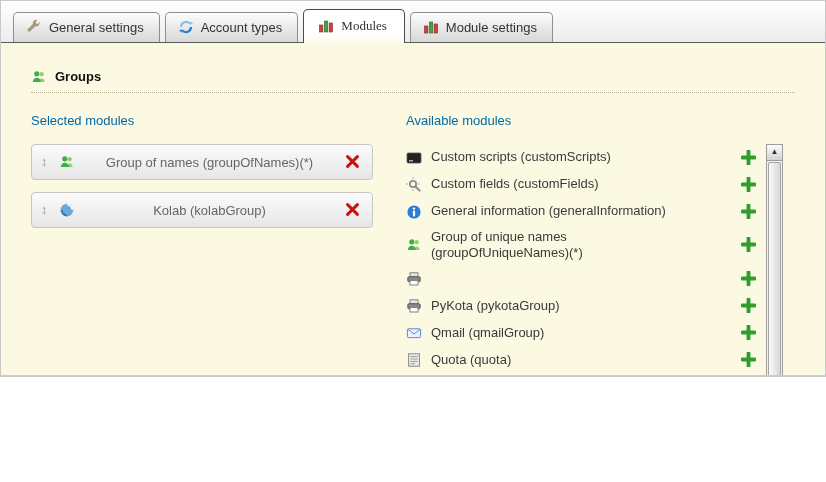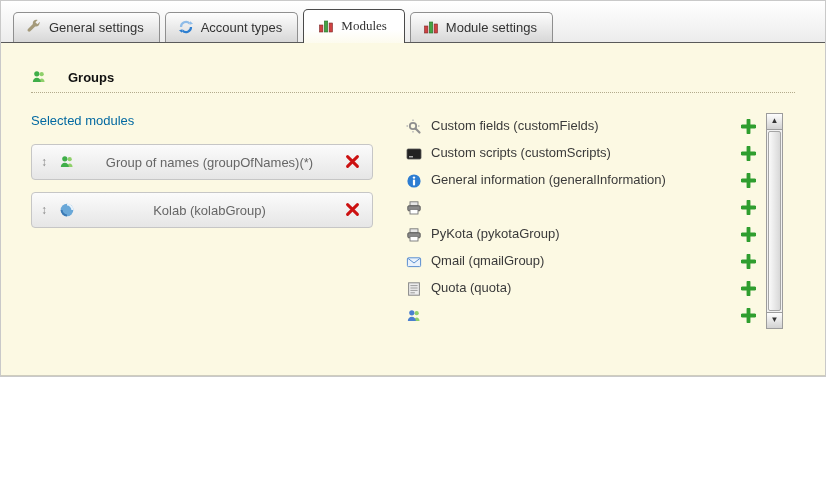--- a/index.html
+++ b/index.html
@@ -44,21 +44,21 @@
   .ticon svg { width:16px; height:16px; display:block; }
   
   .content {
     flex: 1;
     background: #fcf9e3;
     border-bottom: 1px solid #cfcdbe;
     padding: 26px 30px 0 30px;
     overflow: hidden;
   }
   .section-head {
-    display: flex; align-items: center; gap: 21px;
+    display: flex; gap: 8px;
     font-weight: bold; color: #111;
     padding-bottom: 7px;
     border-bottom: 1px dotted #b3ab8c;
     margin-bottom: 20px;
   }
   .cols { display: flex; }
   .col-left { width: 375px; flex: none; }
   .col-right { flex: 1; }
   .col-heading { color: #0369a1; margin-bottom: 16px; }
   
@@ -220,23 +220,41 @@
             <span class="icon16">
               <svg viewBox="0 0 14 14">
                   <path d="M2.4 2.4 11.6 11.6 M11.6 2.4 2.4 11.6" stroke="#cc1111" stroke-width="2.8" stroke-linecap="round"></path>
                 </svg>
             </span>
           </button>
         </div>
       </div>
 
       <div class="col-right">
+        <div class="col-heading">Available modules</div>
 
         <div class="avail-wrap">
           <div class="avail-list">
+
+            <div class="avail-row">
+              <span class="icon16">
+                <svg viewBox="0 0 16 16">
+                  <rect x="1" y="3" width="14" height="10" rx="1.2" fill="#222" stroke="#555" stroke-width=".8"></rect>
+                  <path d="M3 10.8h4" stroke="#cfcfcf" stroke-width="1.2"></path>
+                </svg>
+              </span>
+              <span class="avail-label">Custom scripts (customScripts)</span>
+              <button class="add-btn">
+                <span class="icon16">
+                    <svg viewBox="0 0 14 14">
+                      <path d="M7 1.2V12.8M1.2 7H12.8" stroke="#2f9e2f" stroke-width="3.6" stroke-linecap="round"></path>
+                    </svg>
+                  </span>
+              </button>
+            </div>
 
             <div class="avail-row">
               <span class="icon16">
                 <svg viewBox="0 0 16 16">
                   <circle cx="7" cy="7" r="3.2" fill="none" stroke="#8f8f8f" stroke-width="1.8"></circle>
                   <path d="M9.5 9.5 13.5 13.5" stroke="#8f8f8f" stroke-width="2.2" stroke-linecap="round"></path>
                   <path d="M7 2v-1.5M7 12v1.5M2 7H.5M12 7h1.5" stroke="#b5b5b5" stroke-width="1.4"></path>
                 </svg>
               </span>
               <span class="avail-label">Custom fields (customFields)</span>
@@ -245,52 +263,53 @@
                     <svg viewBox="0 0 14 14">
                       <path d="M7 1.2V12.8M1.2 7H12.8" stroke="#2f9e2f" stroke-width="3.6" stroke-linecap="round"></path>
                     </svg>
                   </span>
               </button>
             </div>
 
             <div class="avail-row">
               <span class="icon16">
                 <svg viewBox="0 0 16 16">
-                  <rect x="1" y="3" width="14" height="10" rx="1.2" fill="#222" stroke="#555" stroke-width=".8"></rect>
-                  <path d="M3 10.8h4" stroke="#cfcfcf" stroke-width="1.2"></path>
-                </svg>
-              </span>
-              <span class="avail-label">Custom scripts (customScripts)</span>
-              <button class="add-btn">
-                <span class="icon16">
-                    <svg viewBox="0 0 14 14">
-                      <path d="M7 1.2V12.8M1.2 7H12.8" stroke="#2f9e2f" stroke-width="3.6" stroke-linecap="round"></path>
-                    </svg>
-                  </span>
-              </button>
-            </div>
-
-            <div class="avail-row">
-              <span class="icon16">
-                <svg viewBox="0 0 16 16">
                   <circle cx="8" cy="8" r="6.6" fill="#2d7dd2"></circle>
                   <circle cx="8" cy="4.6" r="1.2" fill="#fff"></circle>
                   <rect x="6.9" y="6.6" width="2.2" height="6" rx="1" fill="#fff"></rect>
                 </svg>
               </span>
               <span class="avail-label">General information (generalInformation)</span>
               <button class="add-btn">
                 <span class="icon16">
                     <svg viewBox="0 0 14 14">
                       <path d="M7 1.2V12.8M1.2 7H12.8" stroke="#2f9e2f" stroke-width="3.6" stroke-linecap="round"></path>
                     </svg>
                   </span>
               </button>
             </div>
 
+            <div class="avail-row">
+              <span class="icon16">
+                <svg viewBox="0 0 16 16">
+                  <circle cx="10.7" cy="5.2" r="2.1" fill="#8fd06a"></circle>
+                  <path d="M8 13c.2-2.2 1.4-3.5 2.8-3.5 1.5 0 2.6 1.3 2.8 3.5z" fill="#8fd06a"></path>
+                  <circle cx="5.8" cy="4.8" r="2.6" fill="#3fae49"></circle>
+                  <path d="M1.8 13c0-2.6 1.8-4.2 4-4.2s4 1.6 4 4.2z" fill="#3fae49"></path>
+                </svg>
+              </span>
+              <span class="avail-label">Group of unique names (groupOfUniqueNames)(*)</span>
+              <button class="add-btn">
+                <span class="icon16">
+                    <svg viewBox="0 0 14 14">
+                      <path d="M7 1.2V12.8M1.2 7H12.8" stroke="#2f9e2f" stroke-width="3.6" stroke-linecap="round"></path>
+                    </svg>
+                  </span>
+              </button>
+            </div>
 
 
             <div class="avail-row">
               <span class="icon16">
                 <svg viewBox="0 0 16 16">
                   <rect x="4" y="1.8" width="8" height="4" fill="#e6e6e6" stroke="#777" stroke-width=".9"></rect>
                   <rect x="1.8" y="5.8" width="12.4" height="5" rx="1" fill="#8a8a8a" stroke="#555" stroke-width=".9"></rect>
                   <rect x="4" y="9.4" width="8" height="4.6" fill="#fff" stroke="#777" stroke-width=".9"></rect>
                 </svg>
               </span>

